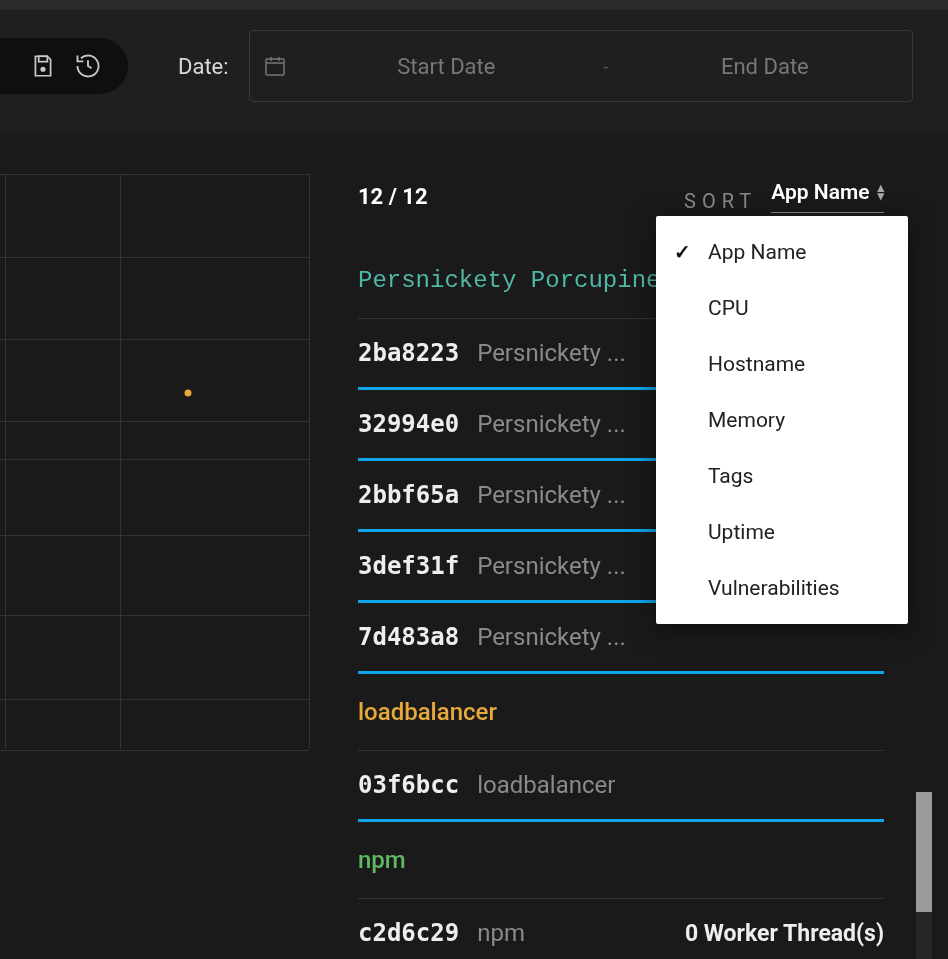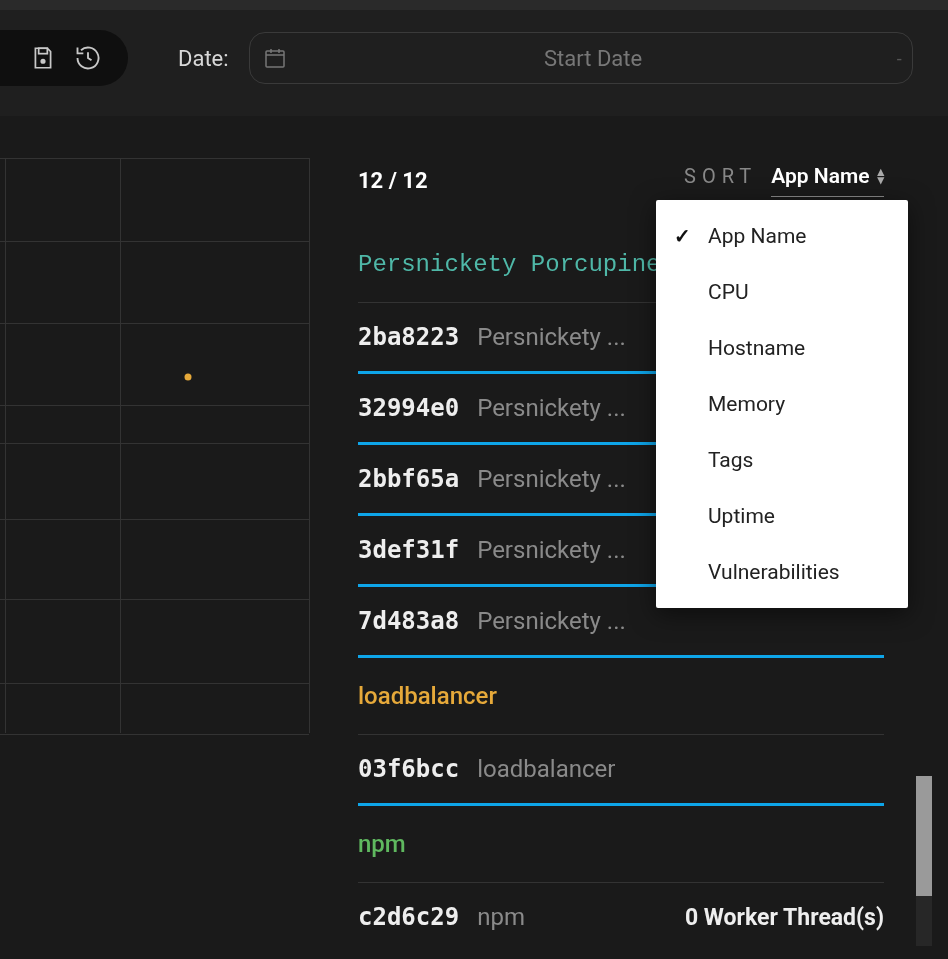--- a/index.html
+++ b/index.html
@@ -34,22 +34,22 @@
   .pill svg { display:block; }
   .date-label {
     font-size: 22px;
     color: #d8d8d8;
     margin-left: 30px;
   }
   .date-box {
     display: flex;
     align-items: center;
     border: 1px solid #3a3a3a;
-    border-radius: 16px;
-    height: 52px;
+    border-radius: 4px;
+    height: 72px;
     flex: 0 0 664px;
   }
   .date-cal {
     width: 50px;
     display:flex;
     align-items:center;
     justify-content:center;
     color:#777;
   }
   .date-field {
@@ -99,21 +99,21 @@
     justify-content:space-between;
     margin-bottom: 30px;
   }
   .count {
     font-weight:700;
     font-size:22px;
     color:#fff;
   }
   .sort-block {
     display:flex;
-    align-items:flex-start;
+    align-items:flex-end;
     gap:14px;
   }
   .sort-label {
     letter-spacing: 6px;
     color:#888;
     font-size:20px;
   }
   .sort-value {
     font-size:21px;
     font-weight:600;
@@ -241,20 +241,21 @@
         <line x1="7" y1="13" x2="7" y2="13"></line>
           <line x1="12" y1="13" x2="12" y2="13"></line>
           <line x1="17" y1="13" x2="17" y2="13"></line>
         <line x1="7" y1="17" x2="7" y2="17"></line>
           <line x1="12" y1="17" x2="12" y2="17"></line>
           <line x1="17" y1="17" x2="17" y2="17"></line>
       </svg>
     </span>
     <div class="date-field">Start Date</div>
     <div class="date-sep">-</div>
+    <div class="date-field">End Date</div>
   </div>
 </div>
 
 <div class="main">
   <div class="grid-area">
     <div class="grid">
       <div class="vline" style="left:5px"></div>
       <div class="vline" style="left:120px"></div>
       <div class="hline" style="top:82px"></div>
       <div class="hline" style="top:164px"></div>

